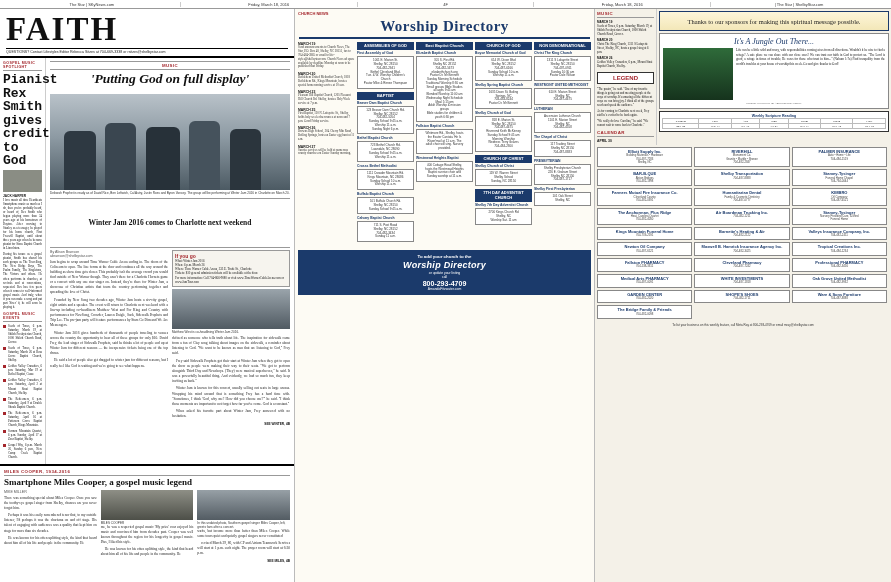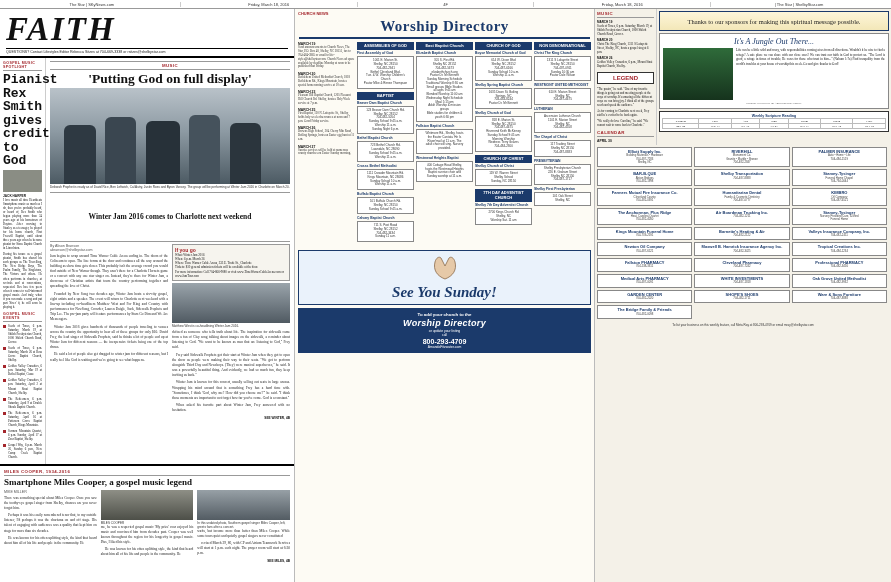--- a/index.html
+++ b/index.html
@@ -27,21 +27,21 @@
   .cols { position:absolute; top:9px; left:0; right:0; bottom:0; display:flex; }
   .colA { width:295px; border-right:1px solid #bbb; position:relative; }
   .colB { width:300px; border-right:1px solid #bbb; position:relative; background:#fdfbf4;}
   .colC { width:296px; position:relative; background:#f4f1e8; }
 
   
   .masthead { padding:4px 6px 2px 6px; border-bottom:2px solid #000; }
   .masthead h1 {
     font-family:"Liberation Serif", serif;
     font-weight:bold; font-size:33px; letter-spacing:2px;
-    margin:0; line-height:1;font-style:italic;
+    margin:0; line-height:1;
   }
   .mast-sub {
     font-family:"Liberation Sans", sans-serif;
     font-size:3.6px; color:#222; margin-top:2px;
     border-top:1px solid #000; padding-top:1px;
   }
 
   
   .kicker {
     font-family:"Liberation Sans", sans-serif;
@@ -215,21 +215,21 @@
               </div>
             <div class="bullet">
                 <span class="sq"></span>
                 <span>Gospel Way, 6 p.m. March 26, Sunday 6 p.m., New Camp Creek Baptist Church.</span>
               </div>
           </div>
         </div>
 
         <div style="flex:1;padding:3px 4px;">
           <div class="kicker" style="text-align:center;border-bottom:none;border-top:1px solid #999;border-bottom:1px solid #999;padding:1px 0;">MUSIC</div>
-          <div class="hed" style="font-size:13.5px;text-align:center;margin:2px 0 2px;">'Putting God on full display'</div>
+          <div class="hed" style="font-size:13.5px;text-align:center;margin:2px 0 8px;font-style:italic;">'Putting God on full display'</div>
 
           <div class="photo grp" style="height:96px;">
             <div style="position:absolute;left:6%;bottom:0;width:13%;height:62%;background:#2e3942;border-radius:6px 6px 0 0;"></div>
             <div style="position:absolute;left:23%;bottom:0;width:13%;height:70%;background:#3a4650;border-radius:6px 6px 0 0;"></div>
             <div style="position:absolute;left:40%;bottom:0;width:14%;height:66%;background:#273139;border-radius:6px 6px 0 0;"></div>
             <div style="position:absolute;left:58%;bottom:0;width:13%;height:72%;background:#45525c;border-radius:6px 6px 0 0;"></div>
             <div style="position:absolute;left:75%;bottom:0;width:13%;height:64%;background:#2b353d;border-radius:6px 6px 0 0;"></div>
           </div>
           <div class="cutline">Deborah Prophet is ready as of David Rice, Ben Leftwich, Cal Autry, Justin Ross and Byron Vancey. The group will be performing at Winter Jam 2016 in Charlotte on March 20.</div>
 
@@ -511,26 +511,20 @@
 704-487-1717</div>
           </div>
           <div class="ch">
             <div class="nm">Shelby First Presbyterian</div>
             <div class="ad" style="white-space:pre-line;">101 Oak Street
 Shelby, NC</div>
           </div>
         </div>
       </div>
 
-      <div class="sys">
-        <svg width="40" height="26" viewBox="0 0 40 26">
-          <path d="M20 25 C12 22 8 16 10 8 C11 4 14 2 16 4 L20 12 L24 4 C26 2 29 4 30 8 C32 16 28 22 20 25 Z" fill="#e6c9a8" stroke="#8a6a4a" stroke-width="0.8"></path>
-        </svg>
-        <div class="big">See You Sunday!</div>
-      </div>
 
       <div class="addbox">
         <div class="l1">To add your church to the</div>
         <div class="l2">Worship Directory</div>
         <div class="l3">or update your listing</div>
         <div class="l3">call</div>
         <div class="ph">800-293-4709</div>
         <div class="l3">AmandaFitzwater.com</div>
       </div>
     </div>

